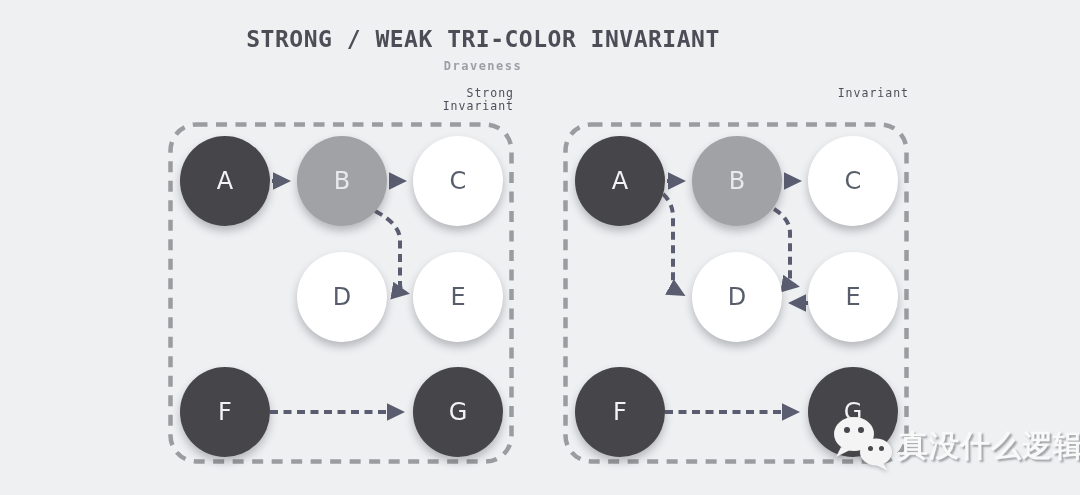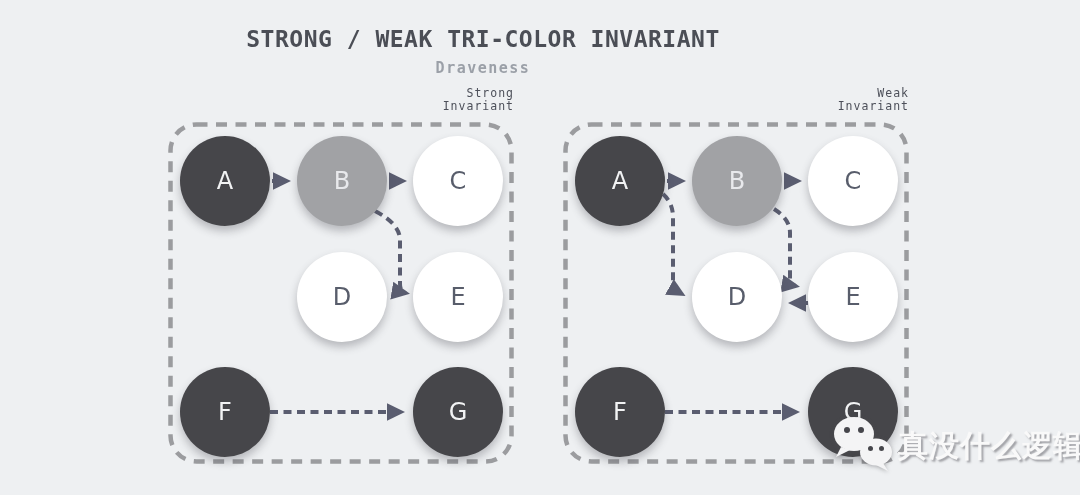--- a/index.html
+++ b/index.html
@@ -16,21 +16,21 @@
     position:absolute;left:483px;top:26px;transform:translateX(-50%);
     white-space:nowrap;
     font-family:"DejaVu Sans Mono",monospace;
     font-weight:bold;font-size:23px;letter-spacing:.5px;
     color:#4b4e56;
   }
   .subtitle{
     position:absolute;left:483px;top:59px;transform:translateX(-50%);
     white-space:nowrap;
     font-family:"DejaVu Sans Mono",monospace;
-    font-weight:bold;font-size:15px;letter-spacing:1.5px;
+    font-weight:bold;font-size:12px;letter-spacing:1.5px;
     color:#9ba0a8;
   }
   
   .panel-label{
     position:absolute;top:87px;width:346px;
     text-align:right;
     font-family:"DejaVu Sans Mono",monospace;
     font-size:11.5px;line-height:13px;letter-spacing:1px;
     color:#4d505a;
   }
@@ -72,21 +72,20 @@
 <div class="canvas">
 
   <div class="title">STRONG / WEAK TRI-COLOR INVARIANT</div>
   <div class="subtitle">Draveness</div>
 
   <div class="panel-label strong">
     <div>Strong</div>
     <div>Invariant</div>
   </div>
   <div class="panel-label weak">
-    <div>Weak</div>
     <div>Invariant</div>
   </div>
 
   <svg class="edges-svg strong" viewBox="0 0 346 342">
     <defs>
       <marker id="ah1" markerWidth="5" markerHeight="5" refX="3.6" refY="2.25" orient="auto" markerUnits="strokeWidth">
         <path d="M0,0 L4.6,2.25 L0,4.5 Z" fill="#5a5d70"></path>
       </marker>
     </defs>
     <rect class="boxrect" x="2.5" y="2.5" width="341" height="337" rx="26"></rect>

